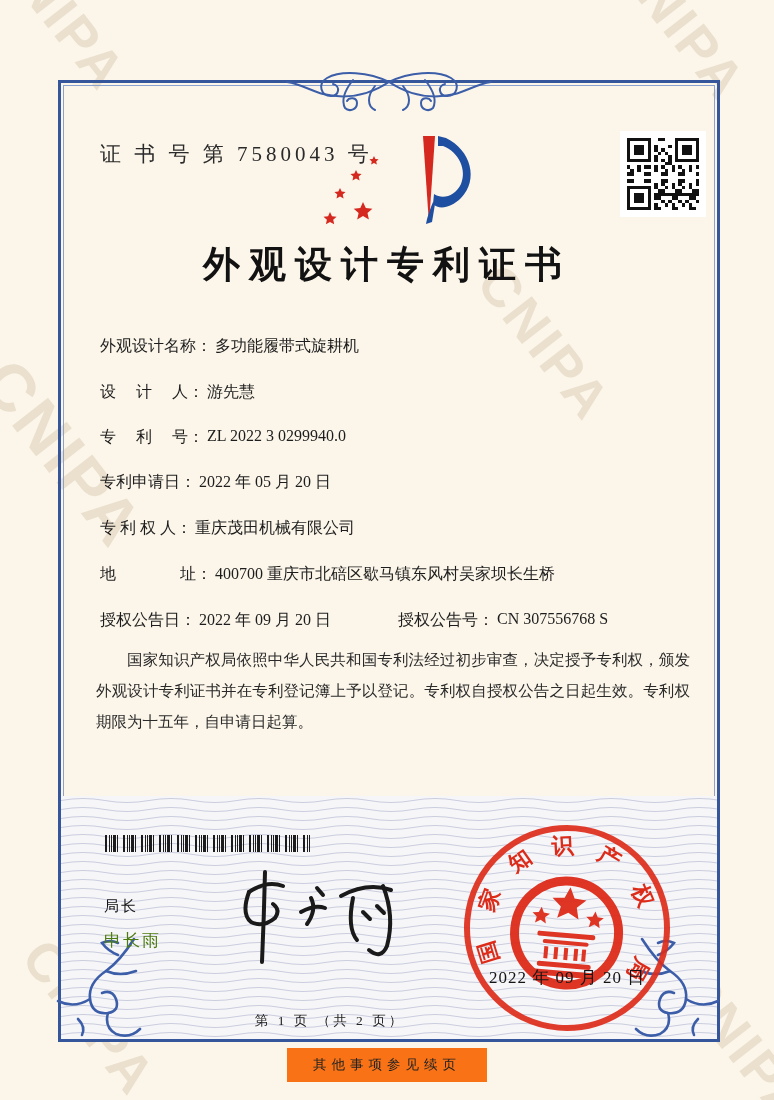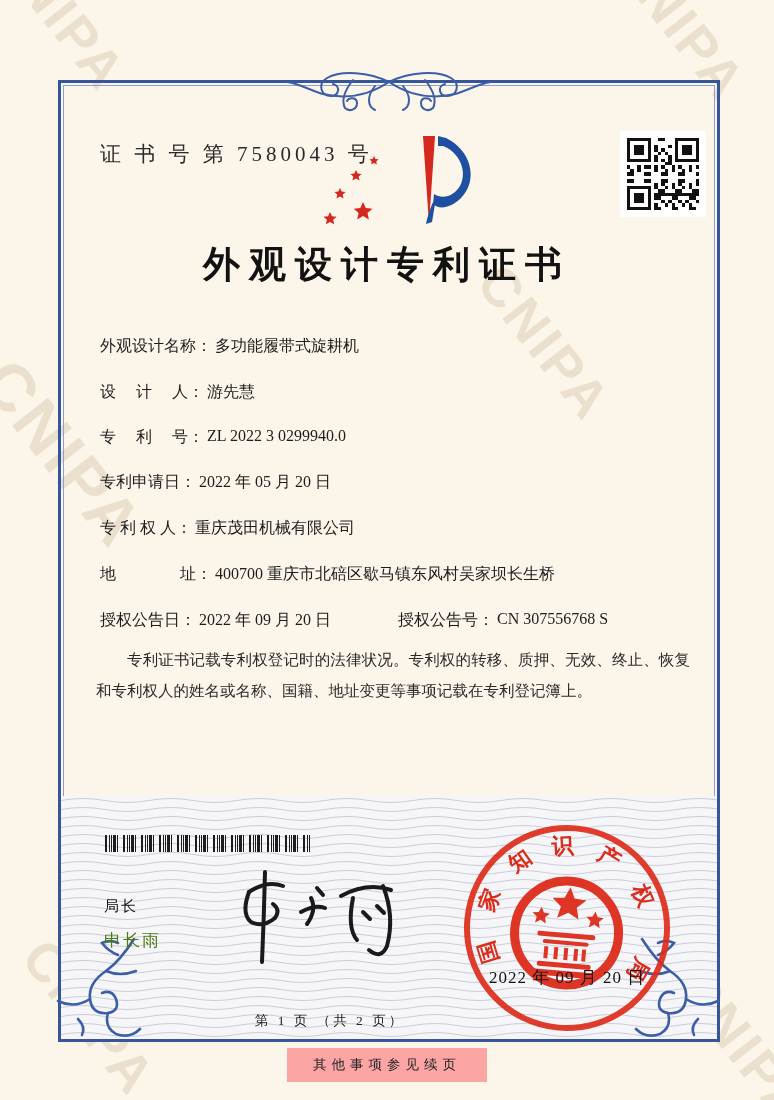--- a/index.html
+++ b/index.html
@@ -35,21 +35,21 @@
     repeating-linear-gradient(90deg,#1c1c1c 0 1px,transparent 1px 6px);}
   .director-title{position:absolute;left:104px;top:897px;font-size:15px;letter-spacing:2px;
                   font-family:"Liberation Sans","DejaVu Sans",sans-serif;color:#111;}
   .director-name{position:absolute;left:104px;top:929px;font-size:17px;letter-spacing:2px;
                  font-family:"Liberation Sans","DejaVu Sans",sans-serif;color:#4d7c0f;}
   .seal-date{position:absolute;left:456px;top:966px;width:222px;text-align:center;
              font-size:17px;color:#141414;letter-spacing:1px;}
   .page-info{position:absolute;left:0;top:1012px;width:660px;text-align:center;
              font-size:13.5px;letter-spacing:3px;color:#222;}
   .note-box{position:absolute;left:50%;top:1048px;transform:translateX(-50%);
-            background:#fca5a5;padding:8px 26px;font-size:13.5px;letter-spacing:5px;color:#222;}
+            background:#f97316;padding:8px 26px;font-size:13.5px;letter-spacing:5px;color:#222;}
   .qr-wrap{position:absolute;left:620px;top:131px;width:86px;height:86px;background:#fff;}
 </style>
 </head>
 <body>
 
 <div class="wm" style="left:-30px;top:-15px;font-size:54px;">CNIPA</div>
 <div class="wm" style="left:590px;top:-5px;font-size:54px;">CNIPA</div>
 <div class="wm" style="left:455px;top:315px;font-size:54px;">CNIPA</div>
 <div class="wm" style="left:-45px;top:420px;font-size:66px;">CNIPA</div>
 <div class="wm" style="left:0px;top:990px;font-size:54px;">CNIPA</div>
@@ -236,21 +236,21 @@
 <div class="field" style="top:610px;">
   <span class="lab">授权公告日：</span>
   <span class="val">2022 年 09 月 20 日</span>
 </div>
 <div class="field" style="top:610px;left:398px;">
   <span class="lab">授权公告号：</span>
   <span class="val">CN 307556768 S</span>
 </div>
 
 <div class="body-text">
-  <p>专利证书记载专利权登记时的法律状况。专利权的转移、质押、无效、终止、恢复和专利权人的姓名或名称、国籍、地址变更等事项记载在专利登记簿上。</p>
+  <p>国家知识产权局依照中华人民共和国专利法经过初步审查，决定授予专利权，颁发外观设计专利证书并在专利登记簿上予以登记。专利权自授权公告之日起生效。专利权期限为十五年，自申请日起算。</p>
 </div>
 
 <div class="panel">
   <svg width="656" height="243">
     <defs>
       <pattern id="wv" width="88" height="9" patternUnits="userSpaceOnUse">
         <path d="M0,4.5 Q22,0.5 44,4.5 T88,4.5" stroke="#c9cddd" stroke-width="1" fill="none"></path>
       </pattern>
     </defs>
     <rect x="0" y="0" width="656" height="243" fill="url(#wv)"></rect>

